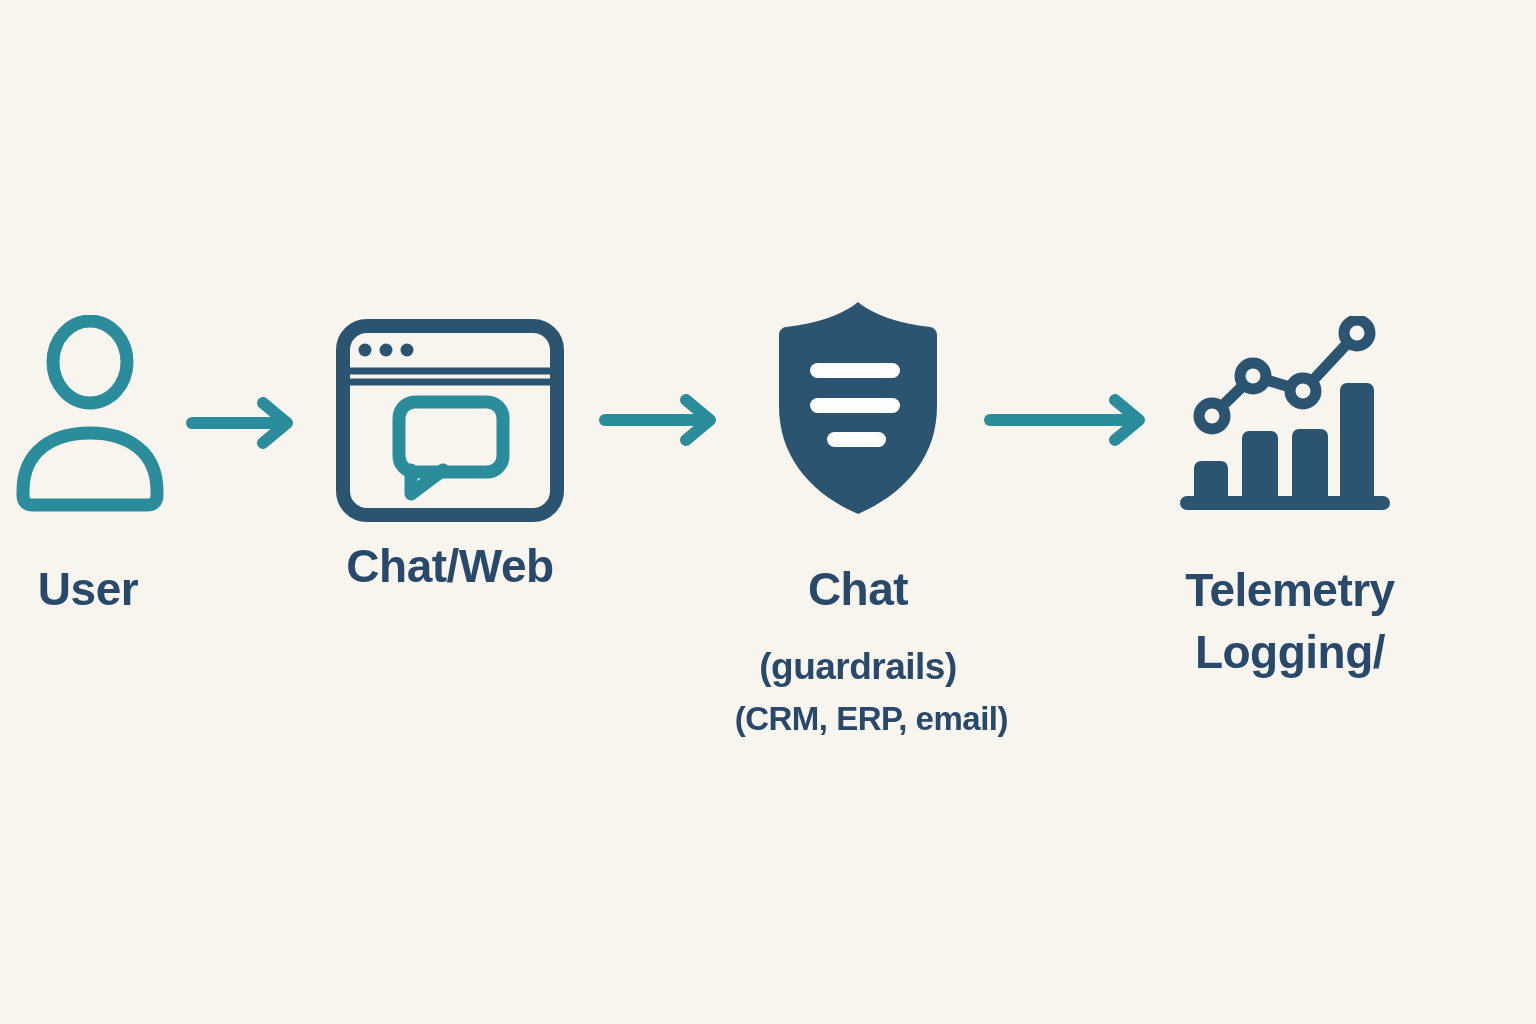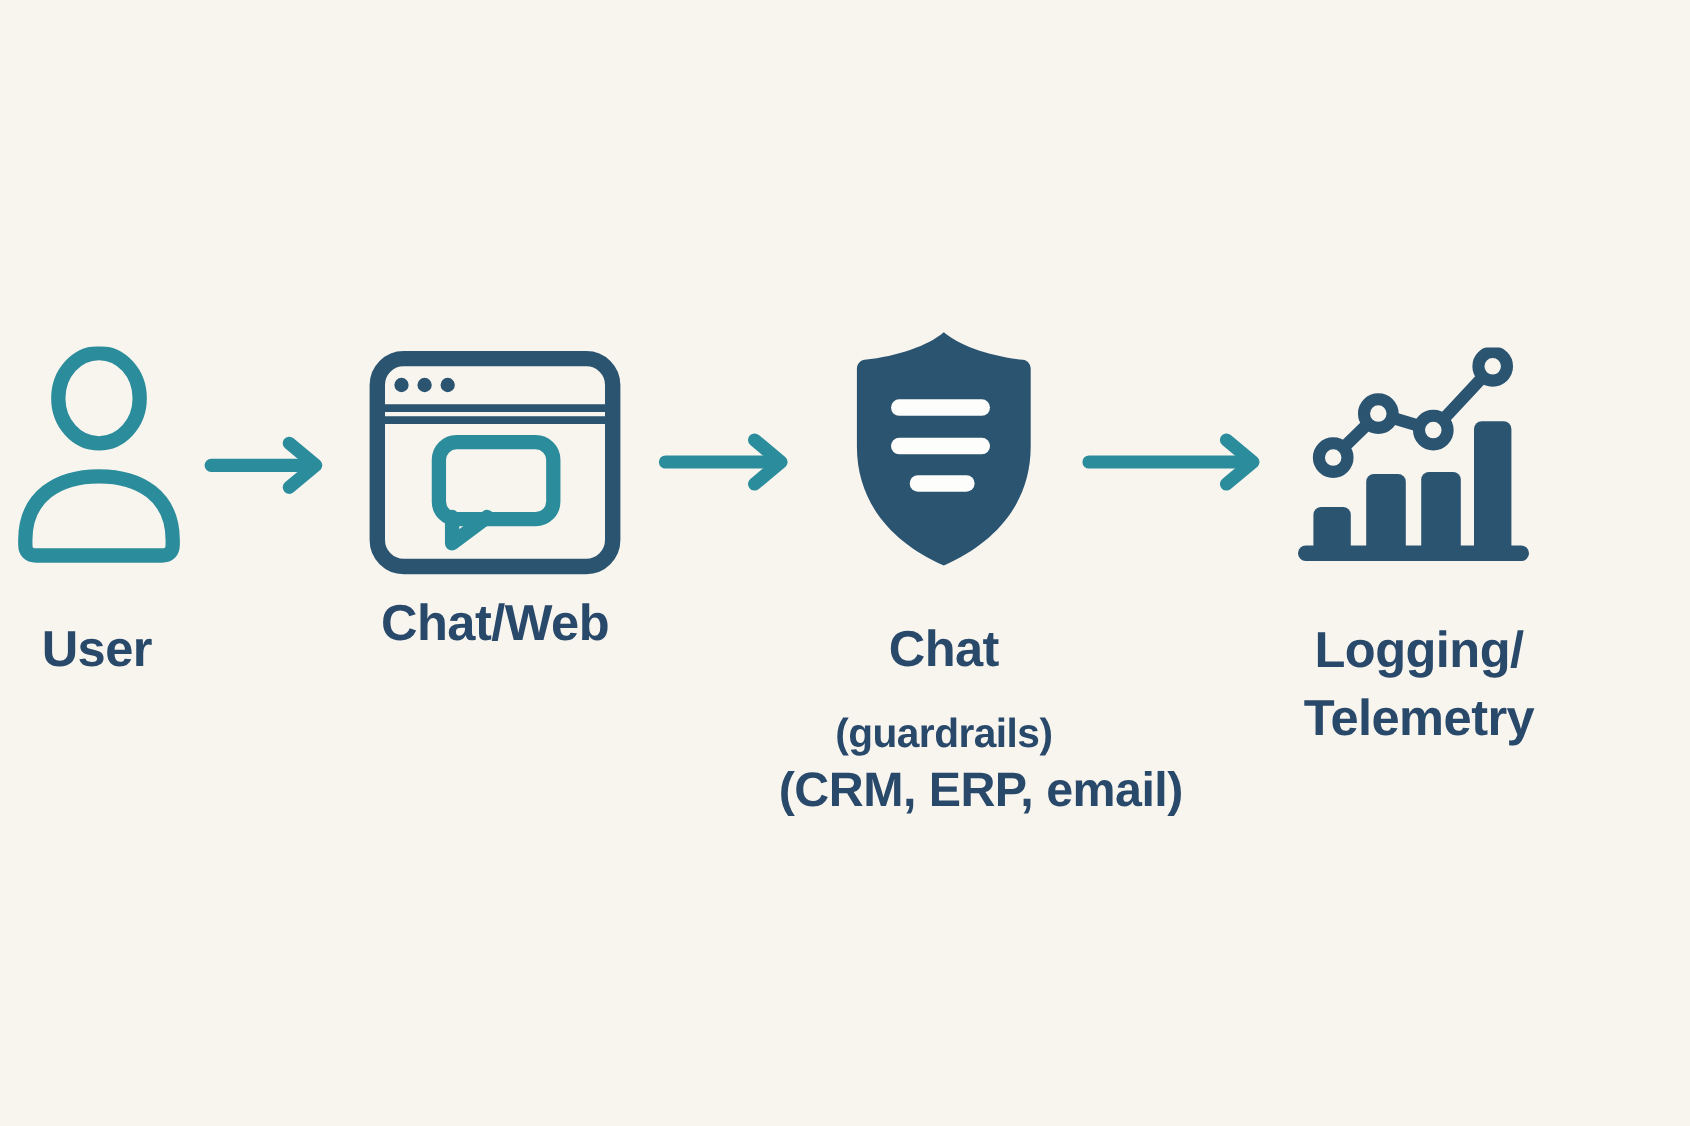--- a/index.html
+++ b/index.html
@@ -31,21 +31,21 @@
   .hole{fill:var(--background);stroke:var(--navy);}
   .label{
     color:var(--text);
     font-weight:600;
     text-align:center;
     letter-spacing:-0.5px;
     white-space:nowrap;
   }
   .label-main{font-size:46px;line-height:60px;}
   .label-sub1{font-size:37px;line-height:56px;}
-  .label-sub2{font-size:44px;line-height:48px;}
+  .label-sub2{font-size:33px;line-height:48px;text-align:right;}
 </style>
 </head>
 <body>
 
 <div class="canvas">
 
   <div class="abs" style="left:10px;top:315px;">
     <svg class="icon-svg" width="160" height="200" viewBox="0 0 160 200">
       <ellipse class="stroke-teal" cx="80" cy="47" rx="37" ry="41" stroke-width="13"></ellipse>
       <path class="stroke-teal" stroke-width="13" d="M13 176 C13 136 43 118 80 118 C117 118 147 136 147 176 L147 180 Q147 190 137 190 L23 190 Q13 190 13 180 Z"></path>
@@ -108,17 +108,17 @@
         <line class="stroke-navy" x1="73" y1="60" x2="123" y2="75" stroke-width="11"></line>
         <line class="stroke-navy" x1="123" y1="75" x2="177" y2="17" stroke-width="11"></line>
         <circle class="hole" cx="32" cy="100" r="13" stroke-width="11"></circle>
         <circle class="hole" cx="73" cy="60" r="13" stroke-width="11"></circle>
         <circle class="hole" cx="123" cy="75" r="13" stroke-width="11"></circle>
         <circle class="hole" cx="177" cy="17" r="13" stroke-width="11"></circle>
       </g>
     </svg>
   </div>
   <div class="abs" style="left:1140px;top:559px;width:300px;">
+    <div class="label label-main" style="line-height:62px;">Telemetry</div>
     <div class="label label-main" style="line-height:62px;">Logging/</div>
-    <div class="label label-main" style="line-height:62px;">Telemetry</div>
   </div>
 
 </div>
 
 </body></html>

